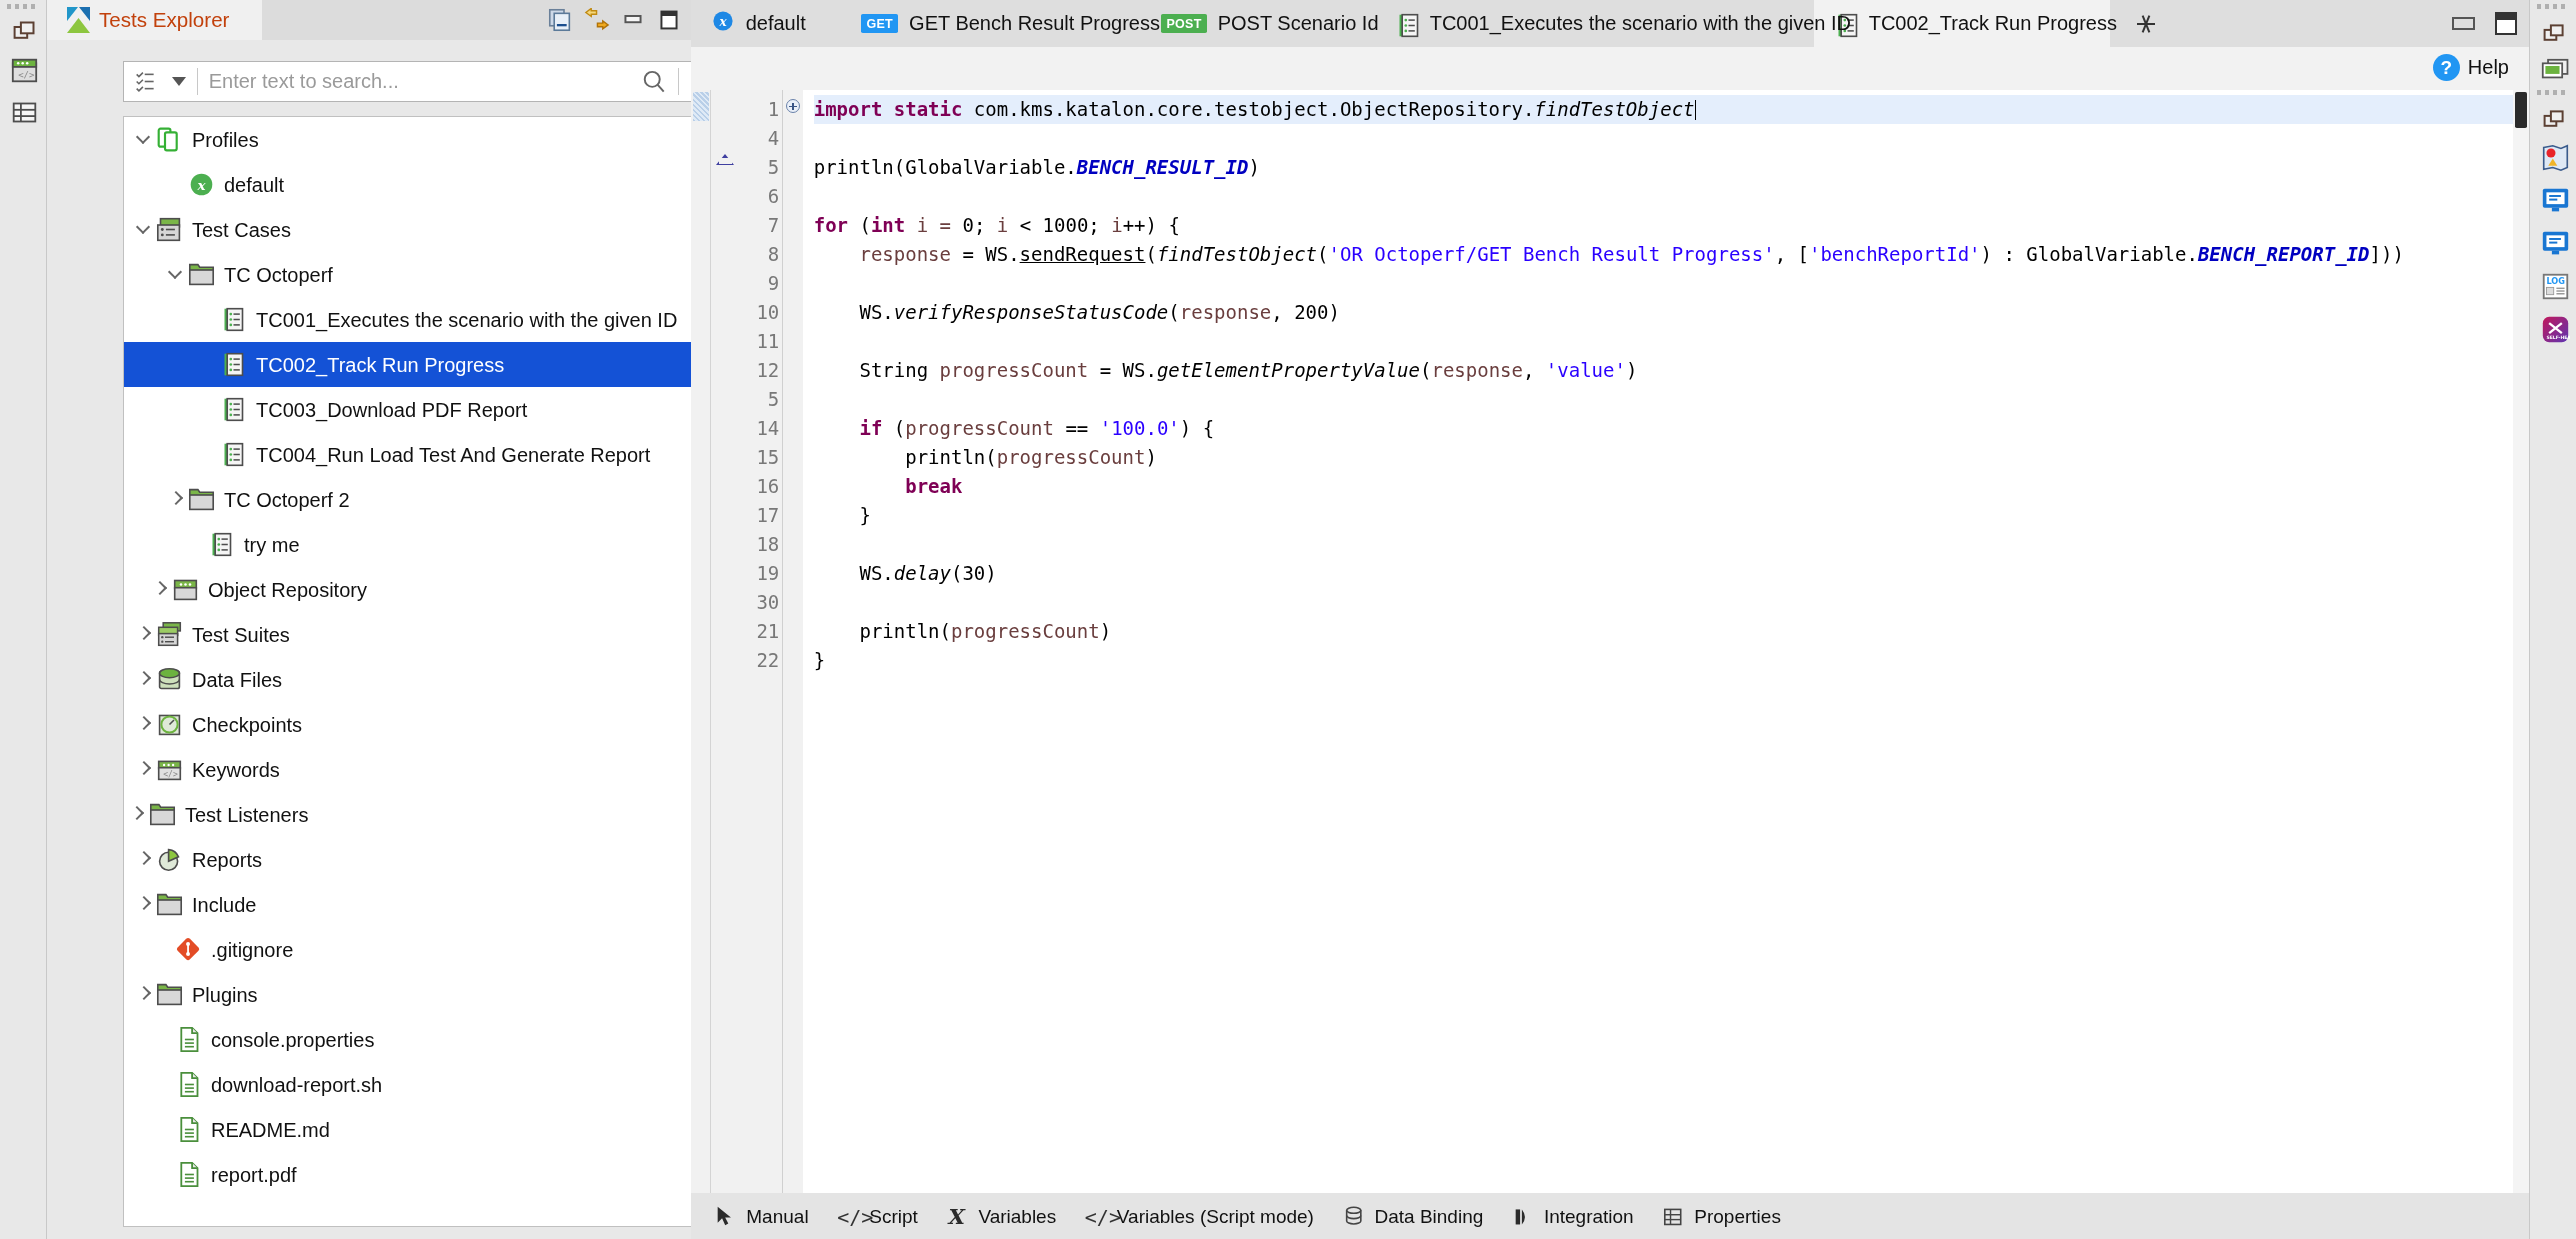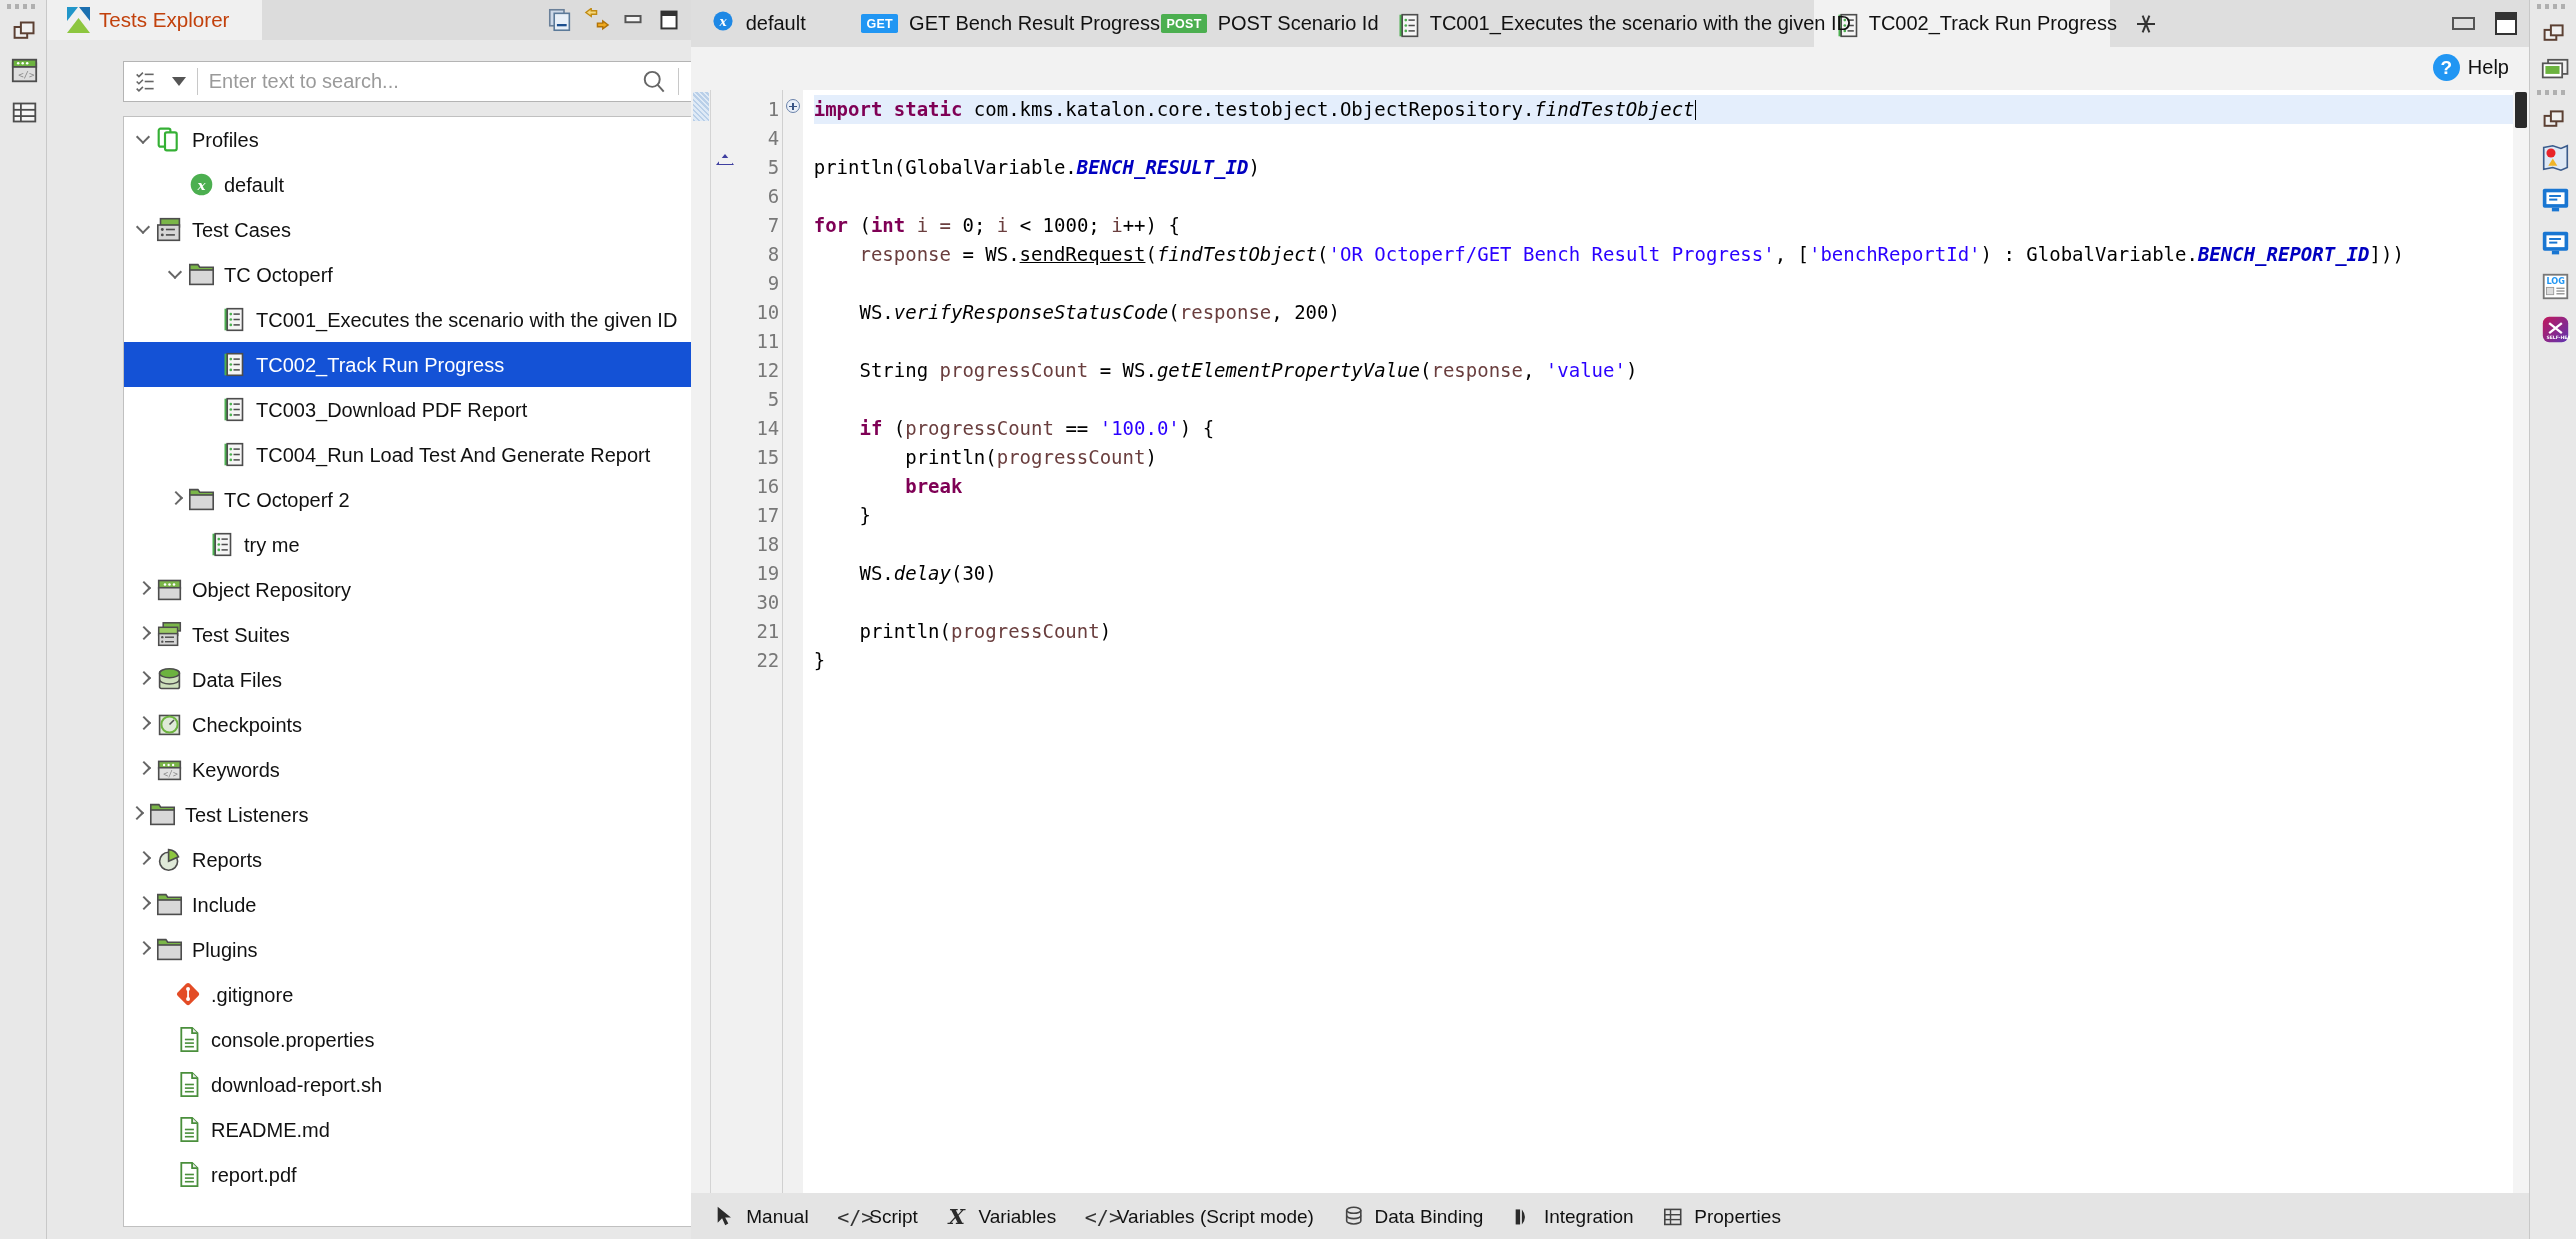--- a/index.html
+++ b/index.html
@@ -392,21 +392,21 @@
                 <rect x="8" y="3" width="17" height="24" fill="#f5f5f5" stroke="#4d4d4d" stroke-width="1.8"></rect>
                 <circle cx="12" cy="9" r="1.5" fill="#4caf50"></circle>
                 <line x1="15" y1="9" x2="22" y2="9" stroke="#4d4d4d" stroke-width="1.7"></line>
                 <circle cx="12" cy="15" r="1.5" fill="#4caf50"></circle>
                 <line x1="15" y1="15" x2="22" y2="15" stroke="#4d4d4d" stroke-width="1.7"></line>
                 <circle cx="12" cy="21" r="1.5" fill="#4caf50"></circle>
                 <line x1="15" y1="21" x2="22" y2="21" stroke="#4d4d4d" stroke-width="1.7"></line>
               </svg></span>
             <span class="tlabel">try me</span>
           </div>
-          <div class="tree-row" style="padding-left: 9px;">
+          <div class="tree-row" style="padding-left: 9px; margin-left: 16px;">
             <span class="twisty">
               <span class="tw-chev"></span>
             </span>
             <span class="ticon"><svg width="27" height="27" viewBox="0 0 30 30">
                 <rect x="3" y="5" width="24" height="9" fill="#7ab648" stroke="#4d4d4d" stroke-width="1.8"></rect>
                 <circle cx="10" cy="9.5" r="1.4" fill="#fff"></circle>
                 <circle cx="15" cy="9.5" r="1.4" fill="#fff"></circle>
                 <circle cx="20" cy="9.5" r="1.4" fill="#fff"></circle>
                 <rect x="3" y="13" width="24" height="13" fill="#d8d8d8" stroke="#4d4d4d" stroke-width="1.8"></rect>
               </svg></span>
@@ -486,39 +486,39 @@
           <div class="tree-row" style="padding-left: 9px;">
             <span class="twisty">
               <span class="tw-chev"></span>
             </span>
             <span class="ticon"><svg width="27" height="27" viewBox="0 0 30 30">
                 <path d="M2 7 L2 4 L11 4 L13 7 L28 7 L28 11 L2 11 Z" fill="#7ab648" stroke="#4d4d4d" stroke-width="1.8"></path>
                 <rect x="2" y="10" width="26" height="16" fill="#d8d8d8" stroke="#4d4d4d" stroke-width="1.8"></rect>
               </svg></span>
             <span class="tlabel">Include</span>
           </div>
-          <div class="tree-row" style="padding-left: 9px;">
-            <span class="twisty">
-              <span class="tw-chev"></span>
-            </span>
-            <span class="ticon"><svg width="27" height="27" viewBox="0 0 30 30">
-                <path d="M2 7 L2 4 L11 4 L13 7 L28 7 L28 11 L2 11 Z" fill="#7ab648" stroke="#4d4d4d" stroke-width="1.8"></path>
-                <rect x="2" y="10" width="26" height="16" fill="#d8d8d8" stroke="#4d4d4d" stroke-width="1.8"></rect>
-              </svg></span>
-            <span class="tlabel">Plugins</span>
-          </div>
           <div class="tree-row" style="padding-left: 28px;">
             <span class="twisty none"></span>
             <span class="ticon"><svg width="27" height="27" viewBox="0 0 30 30">
                 <rect x="5" y="5" width="19" height="19" rx="3" fill="#e34c26" transform="rotate(45 14.5 14.5)"></rect>
                 <circle cx="14.5" cy="9" r="2.2" fill="#fff"></circle>
                 <circle cx="14.5" cy="20" r="2.2" fill="#fff"></circle>
                 <line x1="14.5" y1="10" x2="14.5" y2="19" stroke="#fff" stroke-width="2"></line>
               </svg></span>
             <span class="tlabel">.gitignore</span>
+          </div>
+          <div class="tree-row" style="padding-left: 9px;">
+            <span class="twisty">
+              <span class="tw-chev"></span>
+            </span>
+            <span class="ticon"><svg width="27" height="27" viewBox="0 0 30 30">
+                <path d="M2 7 L2 4 L11 4 L13 7 L28 7 L28 11 L2 11 Z" fill="#7ab648" stroke="#4d4d4d" stroke-width="1.8"></path>
+                <rect x="2" y="10" width="26" height="16" fill="#d8d8d8" stroke="#4d4d4d" stroke-width="1.8"></rect>
+              </svg></span>
+            <span class="tlabel">Plugins</span>
           </div>
           <div class="tree-row" style="padding-left: 28px;">
             <span class="twisty none"></span>
             <span class="ticon"><svg width="27" height="27" viewBox="0 0 30 30">
                 <path d="M7 2 L19 2 L25 8 L25 28 L7 28 Z" fill="#ffffff" stroke="#4a8f3c" stroke-width="2"></path>
                 <path d="M19 2 L19 8 L25 8" fill="#e8e8e8" stroke="#4a8f3c" stroke-width="2"></path>
                 <line x1="11" y1="15" x2="21" y2="15" stroke="#4a8f3c" stroke-width="1.8"></line>
                 <line x1="11" y1="19" x2="21" y2="19" stroke="#4a8f3c" stroke-width="1.8"></line>
                 <line x1="11" y1="23" x2="21" y2="23" stroke="#4a8f3c" stroke-width="1.8"></line>
               </svg></span>

